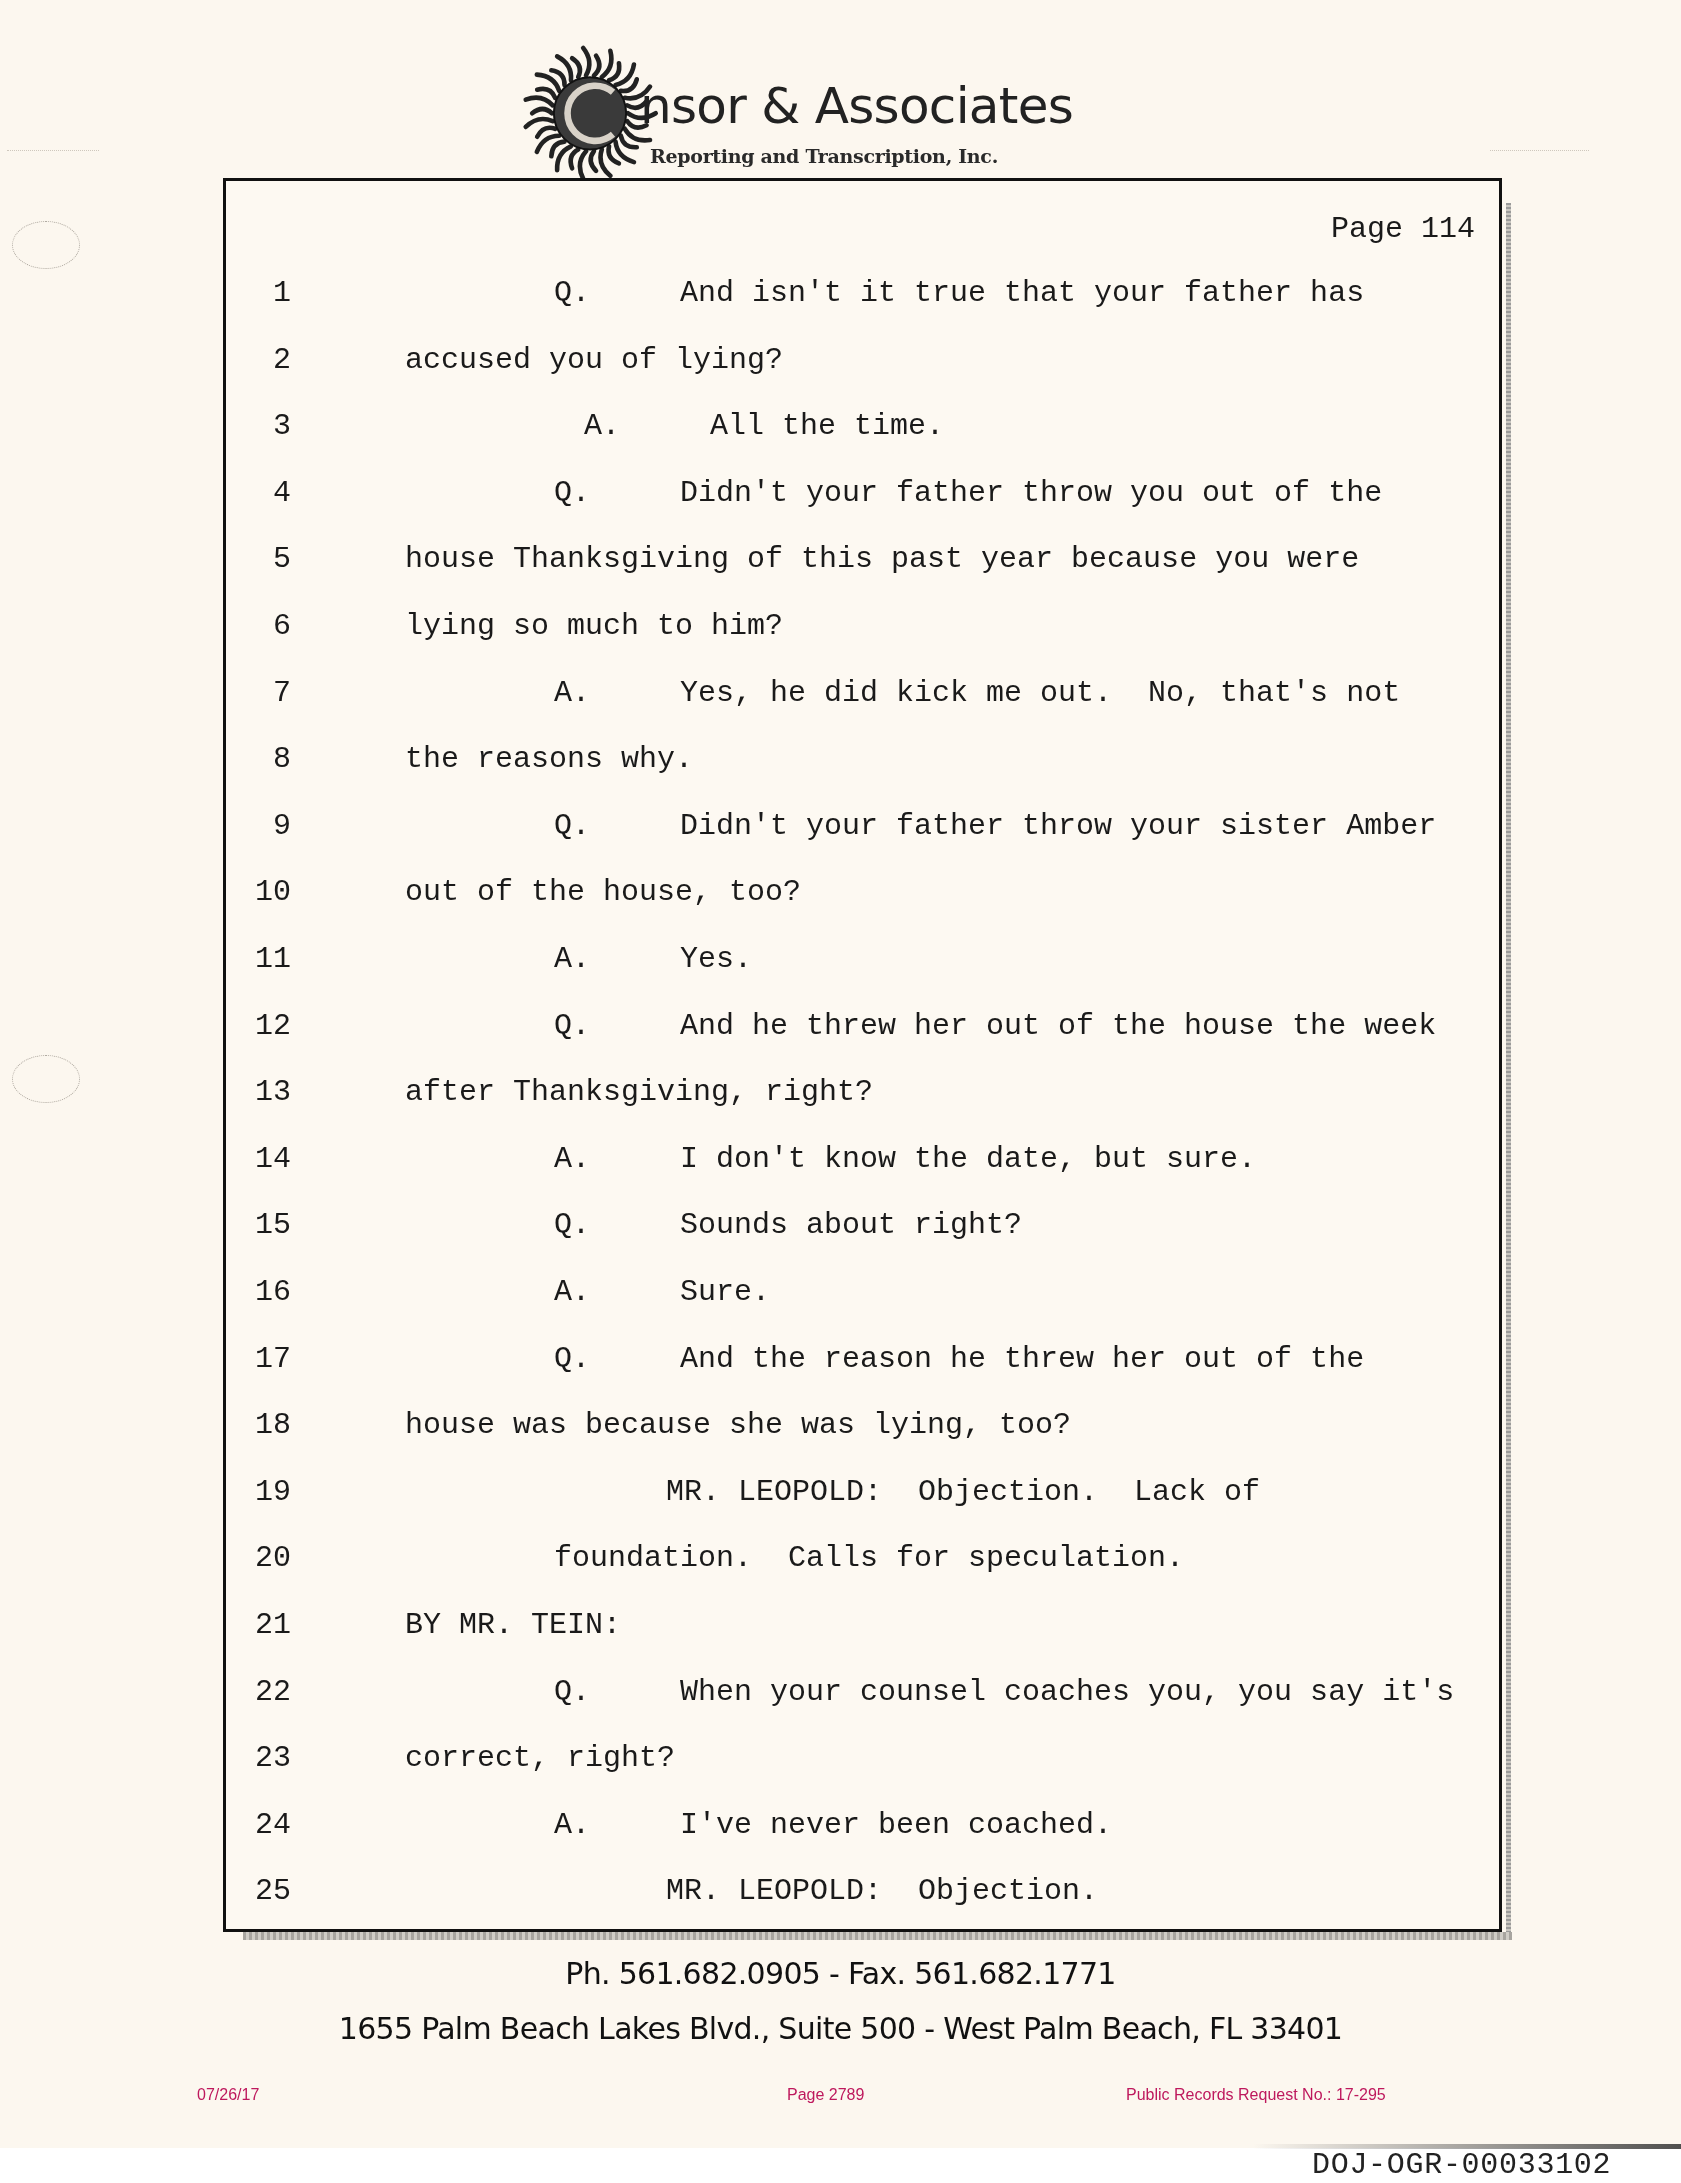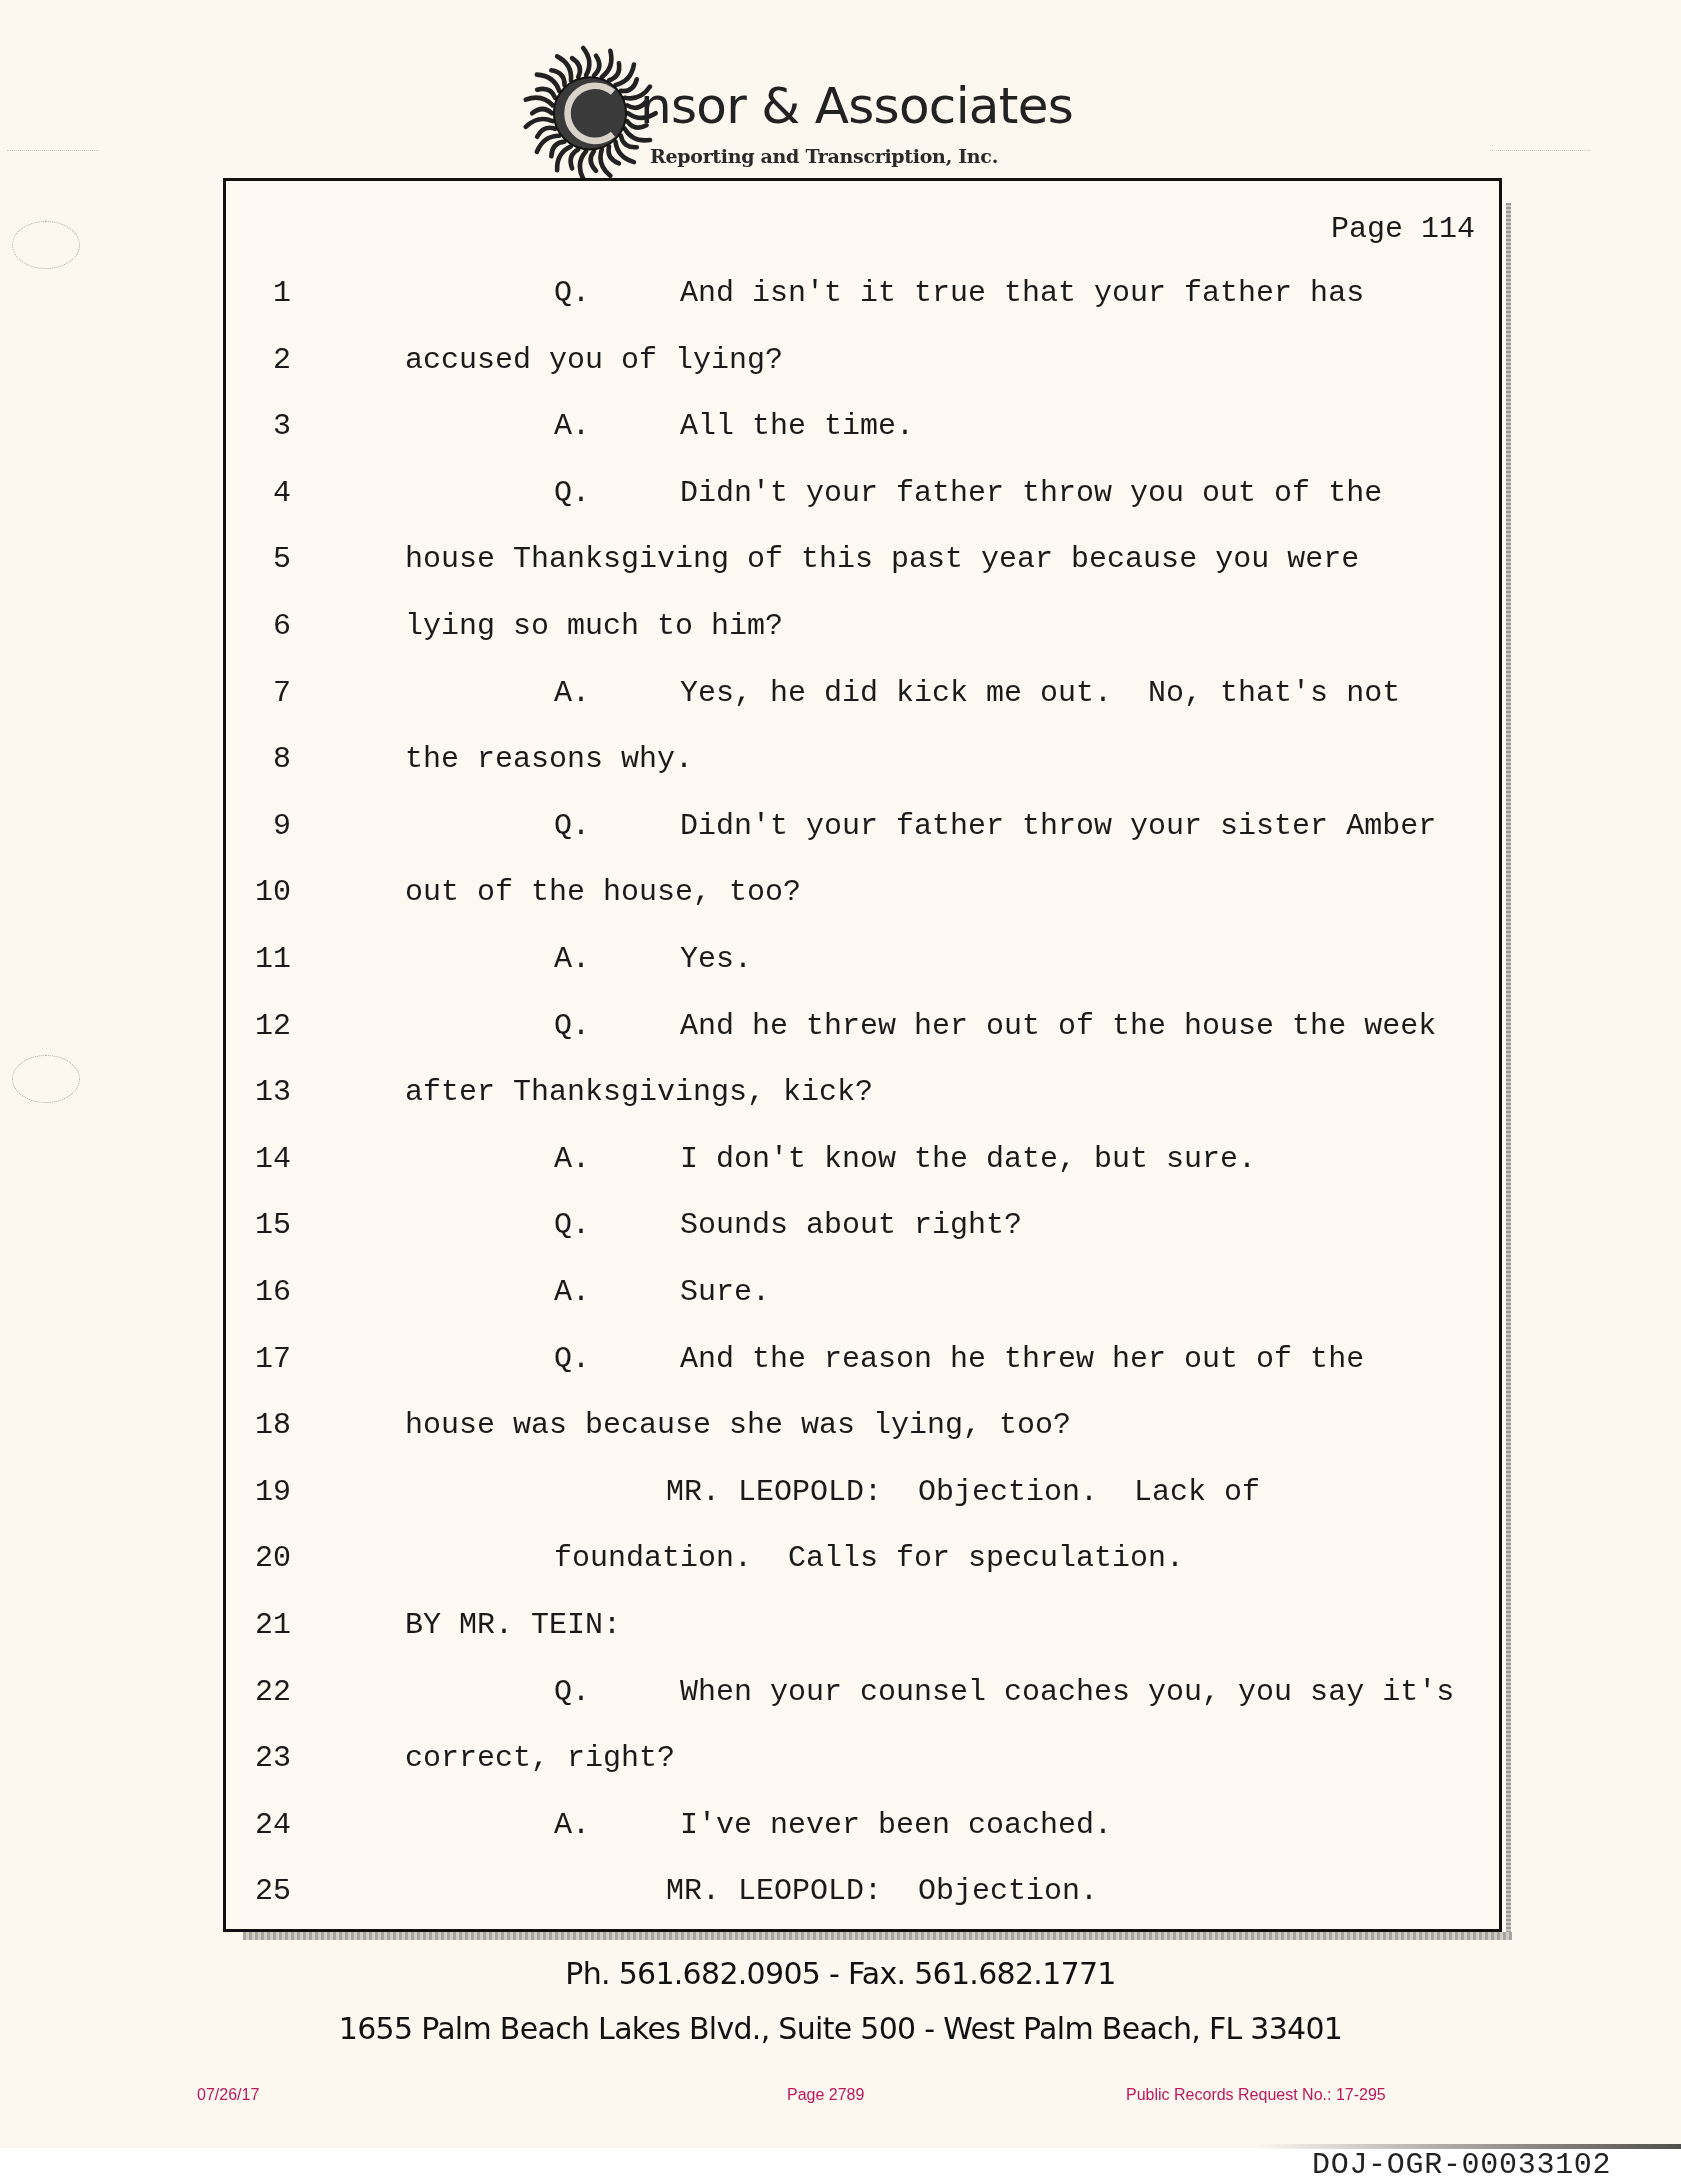--- a/index.html
+++ b/index.html
@@ -109,21 +109,21 @@
     <div class="line" style="top: 273px;">
       <span class="ln">1</span>
       <span class="txt" style="left: 554px;">Q.     And isn't it true that your father has</span>
     </div>
     <div class="line" style="top: 340px;">
       <span class="ln">2</span>
       <span class="txt" style="left: 405px;">accused you of lying?</span>
     </div>
     <div class="line" style="top: 406px;">
       <span class="ln">3</span>
-      <span class="txt" style="left: 554px;">A.     All the time.</span>
+      <span class="txt" style="left: 584px;">A.     All the time.</span>
     </div>
     <div class="line" style="top: 473px;">
       <span class="ln">4</span>
       <span class="txt" style="left: 554px;">Q.     Didn't your father throw you out of the</span>
     </div>
     <div class="line" style="top: 539px;">
       <span class="ln">5</span>
       <span class="txt" style="left: 405px;">house Thanksgiving of this past year because you were</span>
     </div>
     <div class="line" style="top: 606px;">
@@ -149,21 +149,21 @@
     <div class="line" style="top: 939px;">
       <span class="ln">11</span>
       <span class="txt" style="left: 554px;">A.     Yes.</span>
     </div>
     <div class="line" style="top: 1006px;">
       <span class="ln">12</span>
       <span class="txt" style="left: 554px;">Q.     And he threw her out of the house the week</span>
     </div>
     <div class="line" style="top: 1072px;">
       <span class="ln">13</span>
-      <span class="txt" style="left: 405px;">after Thanksgivings, kick?</span>
+      <span class="txt" style="left: 405px;">after Thanksgiving, right?</span>
     </div>
     <div class="line" style="top: 1139px;">
       <span class="ln">14</span>
       <span class="txt" style="left: 554px;">A.     I don't know the date, but sure.</span>
     </div>
     <div class="line" style="top: 1205px; padding-left: 48px;">
       <span class="ln">15</span>
       <span class="txt" style="left: 554px;">Q.     Sounds about right?</span>
     </div>
     <div class="line" style="top: 1272px;">

